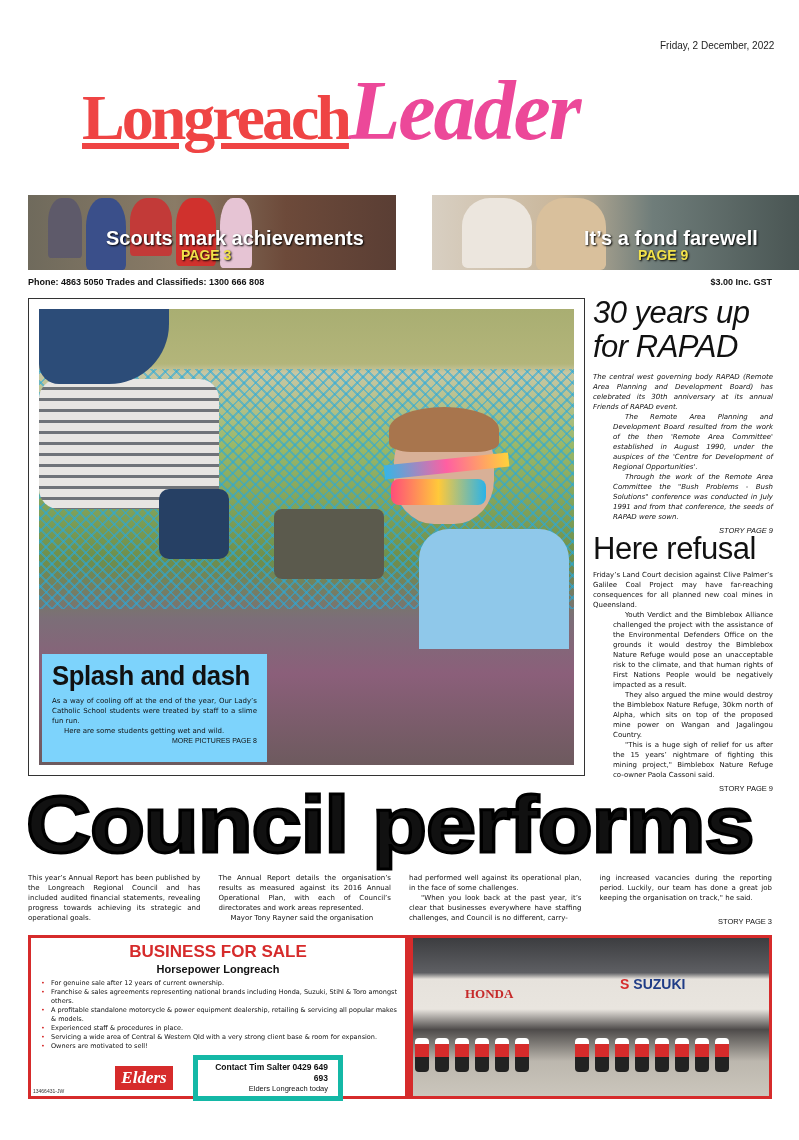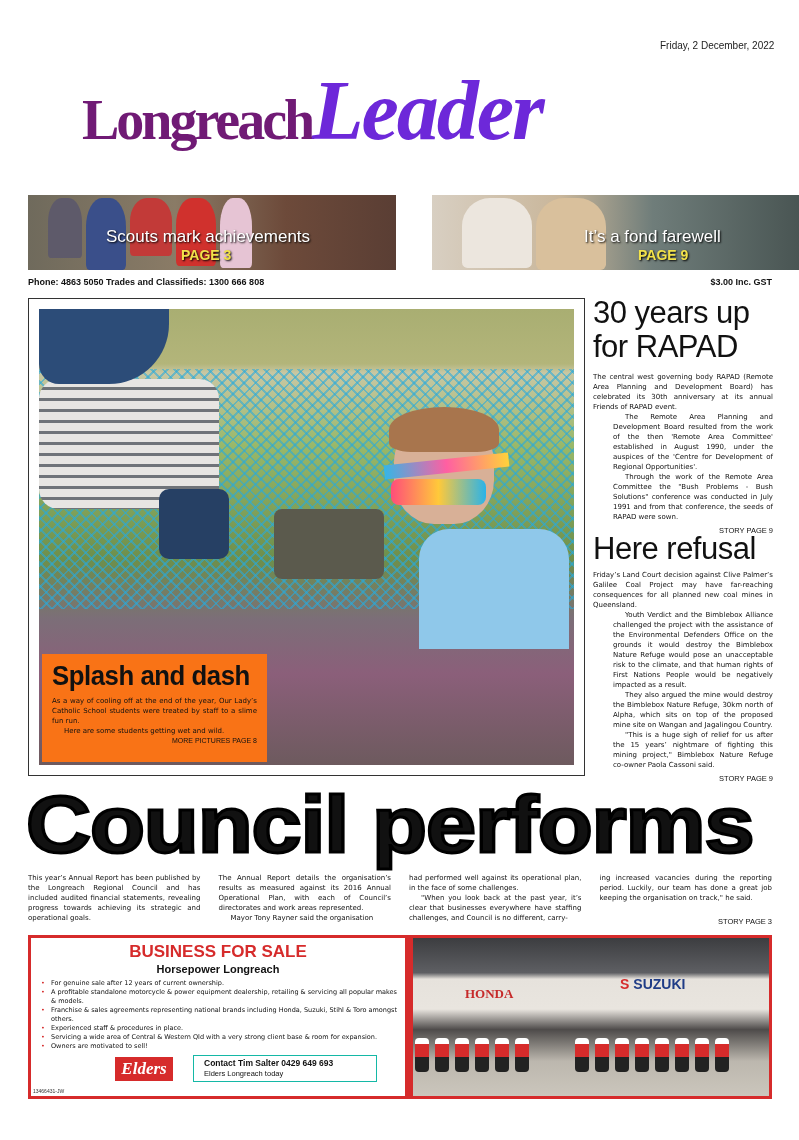--- a/index.html
+++ b/index.html
@@ -2,29 +2,29 @@
 <html><head>
 <meta charset="utf-8">
 <style>
   * { box-sizing: border-box; margin: 0; padding: 0; }
   html, body { width: 799px; height: 1140px; background: #fff; overflow: hidden; }
   body { position: relative; font-family: "Liberation Sans", sans-serif; color: #111; }
 
   .date { position: absolute; left: 660px; top: 40px; font-size: 10px; color: #222; }
 
   .masthead { position: absolute; left: 82px; top: 62px; height: 90px; white-space: nowrap; }
-  .mast-a { font-family: "Liberation Serif", serif; font-weight: bold; font-size: 56px; letter-spacing: -3px; color: #701a75; }
-  .mast-b { font-family: "Liberation Serif", serif; font-weight: bold; font-style: italic; font-size: 84px; letter-spacing: -2px; color: #6d28d9; }
+  .mast-a { font-family: "Liberation Serif", serif; font-weight: bold; font-size: 64px; letter-spacing: -3px; color: #ef4444; text-decoration: underline; }
+  .mast-b { font-family: "Liberation Serif", serif; font-weight: bold; font-style: italic; font-size: 84px; letter-spacing: -2px; color: #ec4899; }
 
   .teaser { position: absolute; top: 195px; height: 75px; overflow: hidden; }
   .teaser-left { left: 28px; width: 368px; background: linear-gradient(90deg, #6f6a5c 0%, #8a7b66 40%, #6d4a3a 70%, #5a3e34 100%); }
   .teaser-right { left: 404px; width: 368px; background: linear-gradient(90deg, #d8cfc2 0%, #c9b69a 35%, #6f7d7a 60%, #495553 100%); margin-left: 28px; }
   .teaser .figs { position: absolute; bottom: 0; display: flex; gap: 4px; }
   .fig { border-radius: 40% 40% 8% 8%; }
-  .teaser-title { position: absolute; color: #fff; font-weight: normal; font-size: 17px; text-shadow: 1px 1px 2px #000; white-space: nowrap; }
+  .teaser-title { position: absolute; color: #fff; font-weight: bold; font-size: 20px; text-shadow: 1px 1px 2px #000; white-space: nowrap; }
   .teaser-page { position: absolute; color: #f2e24a; font-weight: bold; font-size: 14px; text-shadow: 1px 1px 2px #000; }
 
   .infobar { position: absolute; top: 277px; left: 28px; width: 744px; font-size: 9px; font-weight: bold; display: flex; justify-content: space-between; }
 
   .photo-frame { position: absolute; left: 28px; top: 298px; width: 557px; height: 478px; border: 1px solid #333; }
   .photo { position: absolute; left: 10px; top: 10px; width: 535px; height: 456px; overflow: hidden;
            background: linear-gradient(180deg, #a9ae72 0%, #b3b57a 12%, #c8c7a3 14%, #98b86a 30%, #6d8f4c 55%, #7c6e78 68%, #8b5f7a 80%, #6d5a5e 100%); }
   .net { position: absolute; left: 0; top: 60px; width: 535px; height: 240px;
          background: repeating-linear-gradient(45deg, rgba(40,170,220,.55) 0 2px, transparent 2px 8px),
                      repeating-linear-gradient(-45deg, rgba(40,170,220,.55) 0 2px, transparent 2px 8px); }
@@ -32,21 +32,21 @@
   .kid1-shirt { position: absolute; left: 0; top: 70px; width: 180px; height: 130px;
                 background: repeating-linear-gradient(180deg, #e7e5e2 0 8px, #6f7378 8px 11px); border-radius: 20px; }
   .kid1-shorts { position: absolute; left: 120px; top: 180px; width: 70px; height: 70px; background: #264064; border-radius: 10px; }
   .kid2-head { position: absolute; left: 355px; top: 105px; width: 100px; height: 110px; background: #d8b097; border-radius: 45% 45% 40% 40%; }
   .kid2-hair { position: absolute; left: 350px; top: 98px; width: 110px; height: 45px; background: #a8754d; border-radius: 50% 50% 20% 20%; }
   .kid2-band { position: absolute; left: 345px; top: 150px; width: 125px; height: 14px; background: linear-gradient(90deg,#35b6e6,#ff5fa2,#ffd23a); transform: rotate(-6deg); }
   .kid2-glasses { position: absolute; left: 352px; top: 170px; width: 95px; height: 26px; background: linear-gradient(90deg,#ff4d7a,#ffc93a,#2bb3e8); border-radius: 8px; }
   .kid2-shirt { position: absolute; left: 380px; top: 220px; width: 150px; height: 120px; background: #8fc8ea; border-radius: 30px 30px 0 0; }
   .kid-shorts2 { position: absolute; left: 235px; top: 200px; width: 110px; height: 70px; background: #5b5a4d; border-radius: 8px; }
 
-  .caption-box { position: absolute; left: 42px; top: 654px; width: 225px; height: 108px; background: #f97316; padding: 6px 10px 4px 10px; }
+  .caption-box { position: absolute; left: 42px; top: 654px; width: 225px; height: 108px; background: #7dd3fc; padding: 6px 10px 4px 10px; }
   .caption-title { font-family: "Liberation Sans", sans-serif; font-size: 28px; font-weight: bold; letter-spacing: -0.5px; line-height: 32px; margin-bottom: 4px; transform: scaleX(0.92); transform-origin: left; white-space: nowrap; }
   .caption-body { font-family: "DejaVu Sans", sans-serif; font-size: 7px; line-height: 10px; text-align: justify; }
   .caption-body p + p { text-indent: 12px; }
   .caption-more { font-size: 7px; text-align: right; margin-top: 1px; }
 
   .side { position: absolute; left: 593px; width: 180px; }
   .side-h { font-size: 31px; line-height: 34px; font-weight: normal; letter-spacing: -0.5px; color: #111; }
   .side-body { font-family: "DejaVu Sans", sans-serif; font-size: 7px; line-height: 10px; text-align: justify; margin-top: 8px; }
   .side-body p + p { text-indent: 12px; margin-left: 20px; }
   .story-page { font-size: 7.5px; text-align: right; margin-top: 4px; }
@@ -59,21 +59,21 @@
 
   .ad { position: absolute; left: 28px; top: 935px; width: 744px; height: 164px; border: 3px solid #d62b2b; display: flex; }
   .ad-left { width: 374px; padding: 4px 6px 12px 6px; position: relative; }
   .ad-title { text-align: center; color: #d62b2b; font-weight: bold; font-size: 17px; line-height: 20px; }
   .ad-sub { text-align: center; font-weight: bold; font-size: 11px; line-height: 14px; margin-bottom: 3px; }
   .ad-list { list-style: none; font-family: "DejaVu Sans", sans-serif; font-size: 6.5px; line-height: 9px; }
   .ad-list li { padding-left: 14px; position: relative; }
   .ad-list li::before { content: "•"; color: #d62b2b; position: absolute; left: 4px; }
   .ad-foot { display: flex; align-items: center; gap: 20px; margin-top: 4px; padding-left: 78px; }
   .elders { width: 58px; height: 24px; background: #d62b2b; color: #fff; font-family: "Liberation Serif", serif; font-style: italic; font-weight: bold; font-size: 17px; display: flex; align-items: center; justify-content: center; }
-  .contact { border: 1px solid #14b8a6; padding: 2px 10px; text-align: left; width: 184px; }
+  .contact { border: 5px solid #14b8a6; padding: 2px 10px; text-align: right; width: 150px; }
   .contact-a { font-weight: bold; font-size: 8.5px; line-height: 11px; }
   .contact-b { font-size: 7.5px; line-height: 10px; }
   .ad-code { position: absolute; left: 2px; bottom: 2px; font-size: 5px; color: #333; }
   .ad-right { flex: 1; position: relative; overflow: hidden; background: linear-gradient(180deg, #3c3d40 0%, #5e5f63 22%, #e6e2dc 26%, #e9e5df 45%, #4e4b4a 58%, #bcb7ae 78%, #cbc6bc 100%); }
   .ad-right .stripe { position: absolute; left: 0; top: 0; width: 8px; height: 100%; background: #d62b2b; }
   .honda { position: absolute; left: 60px; top: 48px; color: #c62a2a; font-family: "Liberation Serif", serif; font-weight: bold; font-size: 13px; }
   .suzuki { position: absolute; left: 215px; top: 38px; color: #1f3c86; font-weight: bold; font-size: 14px; }
   .suzuki-mark { color: #d62b2b; margin-right: 4px; }
   .bikes { position: absolute; left: 10px; bottom: 24px; width: 350px; height: 40px; display: flex; gap: 6px; align-items: flex-end; }
   .bike { width: 14px; height: 34px; background: linear-gradient(180deg,#fff 0 18%,#d62b2b 18% 55%,#222 55% 100%); border-radius: 4px; }
@@ -130,36 +130,36 @@
 
 <div class="caption-box">
   <div class="caption-title">Splash and dash</div>
   <div class="caption-body">
     <p>As a way of cooling off at the end of the year, Our Lady’s Catholic School students were treated by staff to a slime fun run.</p>
     <p>Here are some students getting wet and wild.</p>
   </div>
   <div class="caption-more">MORE PICTURES PAGE 8</div>
 </div>
 
-<div class="side" style="top:296px;">
+<div class="side" style="top:296px;font-style:italic;">
   <div class="side-h">30 years up for RAPAD</div>
   <div class="side-body">
     <p>The central west governing body RAPAD (Remote Area Planning and Development Board) has celebrated its 30th anniversary at its annual Friends of RAPAD event.</p>
     <p>The Remote Area Planning and Development Board resulted from the work of the then 'Remote Area Committee' established in August 1990, under the auspices of the 'Centre for Development of Regional Opportunities'.</p>
     <p>Through the work of the Remote Area Committee the "Bush Problems - Bush Solutions" conference was conducted in July 1991 and from that conference, the seeds of RAPAD were sown.</p>
   </div>
   <div class="story-page">STORY PAGE 9</div>
 </div>
 
 <div class="side" style="top:532px;">
   <div class="side-h">Here refusal</div>
   <div class="side-body" style="margin-top:4px;">
     <p>Friday’s Land Court decision against Clive Palmer’s Galilee Coal Project may have far-reaching consequences for all planned new coal mines in Queensland.</p>
     <p>Youth Verdict and the Bimblebox Alliance challenged the project with the assistance of the Environmental Defenders Office on the grounds it would destroy the Bimblebox Nature Refuge would pose an unacceptable risk to the climate, and that human rights of First Nations People would be negatively impacted as a result.</p>
-    <p>They also argued the mine would destroy the Bimblebox Nature Refuge, 30km north of Alpha, which sits on top of the proposed mine site on Wangan and Jagalingou Country.</p>
+    <p>They also argued the mine would destroy the Bimblebox Nature Refuge, 30km north of Alpha, which sits on top of the proposed mine power on Wangan and Jagalingou Country.</p>
     <p>"This is a huge sigh of relief for us after the 15 years’ nightmare of fighting this mining project," Bimblebox Nature Refuge co-owner Paola Cassoni said.</p>
   </div>
   <div class="story-page">STORY PAGE 9</div>
 </div>
 
 <div class="lead-head">Council performs</div>
 
 <div class="lead-cols">
   <div>
     <p>This year’s Annual Report has been published by the Longreach Regional Council and has included audited financial statements, revealing progress towards achieving its strategic and operational goals.</p>
@@ -177,22 +177,22 @@
   </div>
 </div>
 <div class="lead-story">STORY PAGE 3</div>
 
 <div class="ad">
   <div class="ad-left">
     <div class="ad-title">BUSINESS FOR SALE</div>
     <div class="ad-sub">Horsepower Longreach</div>
     <ul class="ad-list">
       <li>For genuine sale after 12 years of current ownership.</li>
+      <li>Franchise &amp; sales agreements representing national brands including Honda, Suzuki, Stihl &amp; Toro amongst others.</li>
       <li>A profitable standalone motorcycle &amp; power equipment dealership, retailing &amp; servicing all popular makes &amp; models.</li>
-      <li>Franchise &amp; sales agreements representing national brands including Honda, Suzuki, Stihl &amp; Toro amongst others.</li>
       <li>Experienced staff &amp; procedures in place.</li>
       <li>Servicing a wide area of Central &amp; Western Qld with a very strong client base &amp; room for expansion.</li>
       <li>Owners are motivated to sell!</li>
     </ul>
     <div class="ad-foot">
       <div class="elders">Elders</div>
       <div class="contact">
         <div class="contact-a">Contact Tim Salter 0429 649 693</div>
         <div class="contact-b">Elders Longreach today</div>
       </div>

